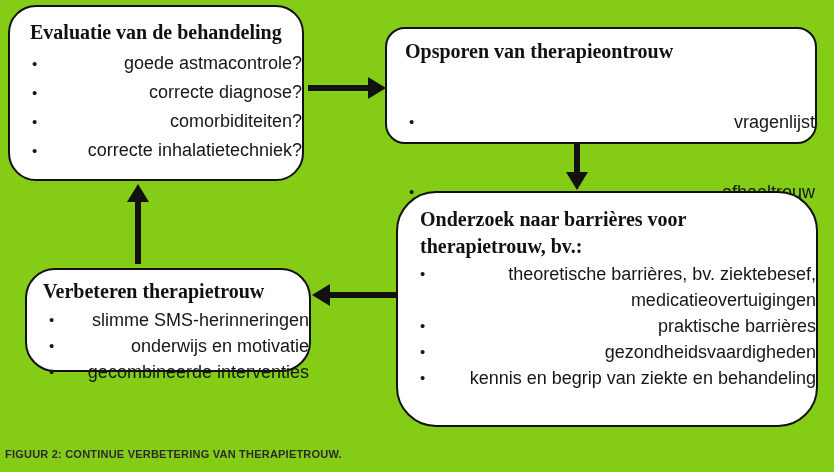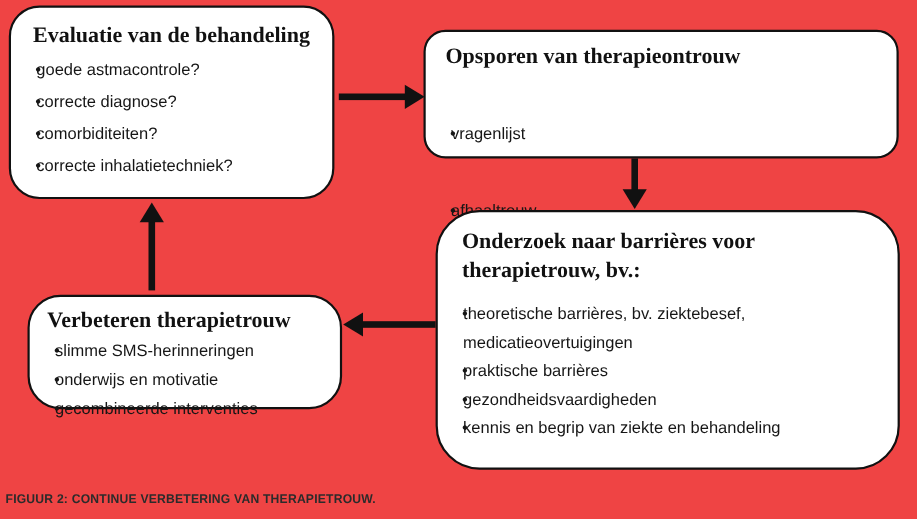--- a/index.html
+++ b/index.html
@@ -1,64 +1,65 @@
 <!DOCTYPE html>
 <html><head>
 <meta charset="utf-8">
 <style>
   * { margin: 0; padding: 0; box-sizing: border-box; }
   html, body { background: #ffffff; }
   .canvas {
     position: relative;
     width: 834px;
     height: 472px;
-    background: #ef4444;
+    background: #84cc16;
     font-family: "Liberation Sans", sans-serif;
     color: #111111;
     overflow: hidden;
   }
   .fbox {
     position: absolute;
     border: 2px solid #111111;
     background: #ffffff;
   }
   .fbox .box-title {
     font-family: "Liberation Serif", serif;
     font-weight: bold;
     font-size: 20px;
     line-height: 27px;
     color: #111111;
   }
   .fbox ul { list-style: none; }
   .fbox li {
     position: relative;
     padding-left: 23px;
-    font-size: 15px;
+    font-size: 18px;
     color: #161616;
+    text-align: right;
   }
   .fbox li::before {
     content: "\2022";
     position: absolute;
     left: 22px;
     font-size: 15px;
   }
 
   
   .b1 { left: 8px; top: 5px; width: 296px; height: 176px; border-radius: 28px; }
   .b1 .box-title { margin: 11px 10px 3px 20px; line-height: 28px; }
   .b1 li { line-height: 29px; }
 
   
   .b2 { left: 385px; top: 27px; width: 432px; height: 117px; border-radius: 20px; }
   .b2 .box-title { margin: 9px 10px 2px 18px; }
   .b2 li { line-height: 26px; margin-top: 44px; }
 
   
   .b3 { left: 396px; top: 191px; width: 422px; height: 236px; border-radius: 40px; }
-  .b3 .box-title { margin: 13px 10px 13px 22px; max-width: 352px; }
+  .b3 .box-title { margin: 13px 10px 1px 22px; max-width: 352px; }
   .b3 li { line-height: 26px; }
 
   
   .b4 { left: 25px; top: 268px; width: 286px; height: 104px; border-radius: 30px; }
   .b4 .box-title { margin: 8px 10px 2px 16px; }
   .b4 li { line-height: 26px; }
 
   
   .arrow-shaft { position: absolute; background: #111111; }
   .arrow-head { position: absolute; width: 0; height: 0; }

